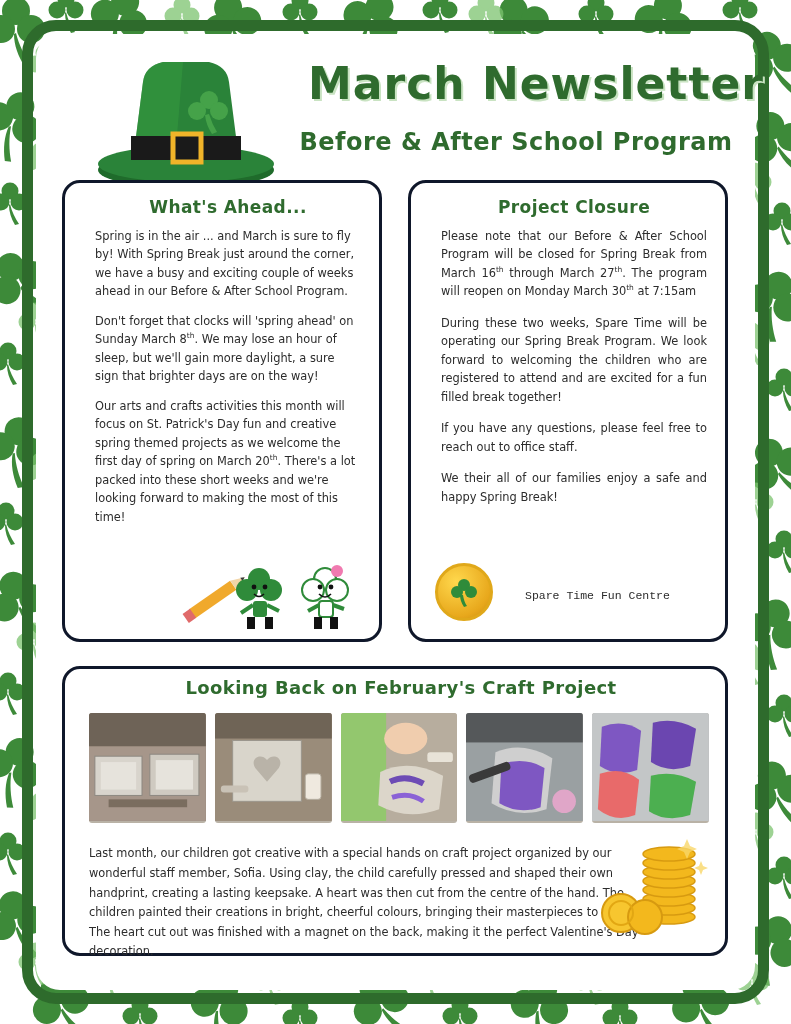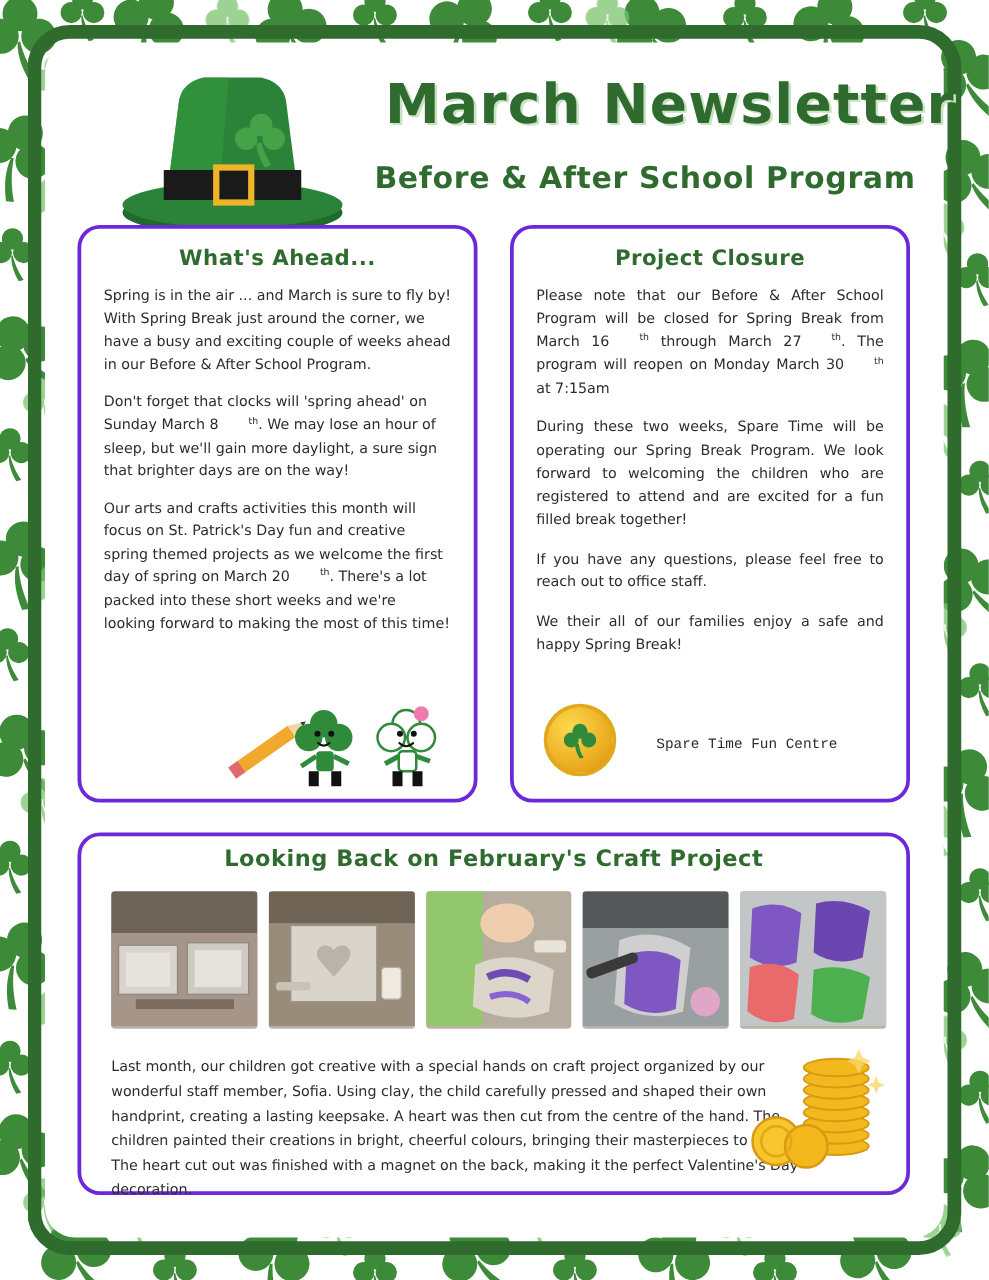--- a/index.html
+++ b/index.html
@@ -88,24 +88,25 @@
     font-family: "DejaVu Sans", sans-serif;
     font-weight: bold;
     font-size: 24px;
     letter-spacing: 0.5px;
     color: #2f6b2e;
   }
 
   
   .panel {
     position: absolute;
-    border: 3px solid #6d28d9;
+    border: 3px solid #0f172a;
     border-radius: 18px;
     background: #ffffff;
     box-sizing: border-box;
+    padding-left: 12px;
   }
   .panel-left  { left: 62px;  top: 180px; width: 320px; height: 462px; }
   .panel-right { left: 408px; top: 180px; width: 320px; height: 462px; }
   .panel-bottom{ left: 62px;  top: 666px; width: 666px; height: 290px; }
 
   .panel-title {
     text-align: center;
     font-family: "DejaVu Sans", sans-serif;
     font-weight: bold;
     font-size: 17px;
@@ -118,21 +119,21 @@
   .body-text {
     font-family: "DejaVu Sans", sans-serif;
     font-size: 11.4px;
     line-height: 1.62;
     color: #2c2c2c;
     margin: 0 18px 11px 18px;
     text-align: left;
   }
   .panel-right .body-text { text-align: justify; margin: 0 18px 13px 18px; }
 
-  sup { font-size: 7.5px; vertical-align: super; margin-left: 24px; }
+  sup { font-size: 7.5px; vertical-align: super; }
 
   
   .characters {
     position: absolute;
     left: 110px;
     bottom: 8px;
     width: 200px;
     height: 70px;
   }
 

